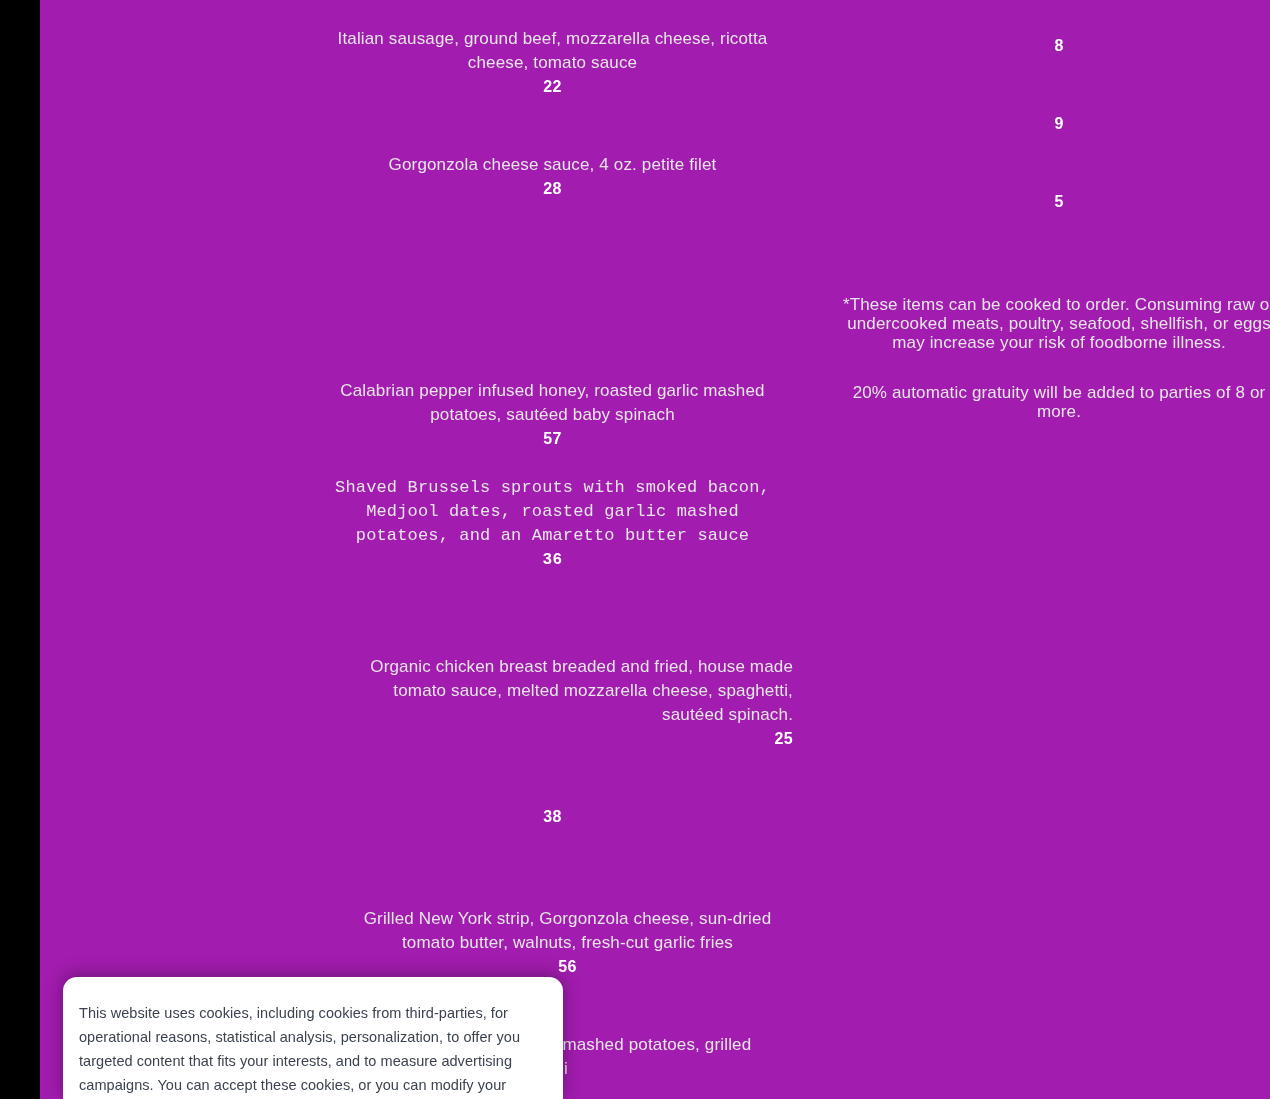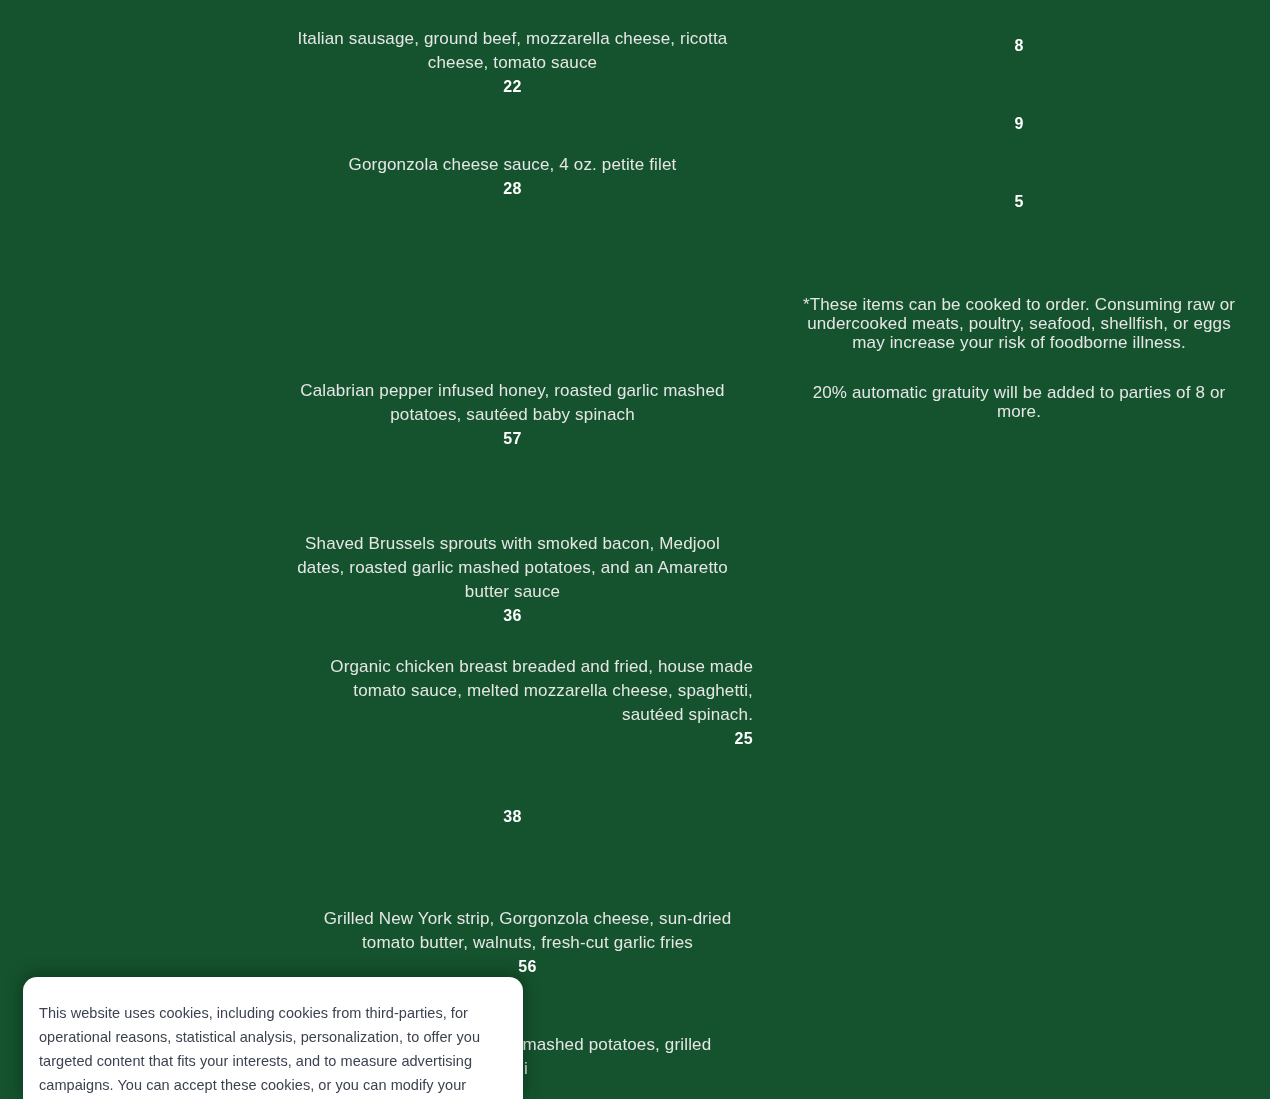--- a/index.html
+++ b/index.html
@@ -14,21 +14,22 @@
     overflow: hidden;
     font-family: "Liberation Sans", sans-serif;
     color: #e8e8e8;
     -webkit-font-smoothing: antialiased;
   }
 
   
   .page {
     position: absolute;
     inset: 0;
-    background: #14532d;
+    background: #a21caf;
+    margin-left: 40px;
   }
 
   
   .menu-column {
     position: absolute;
     left: 280px;
     top: 0;
     width: 465px;
     text-align: center;
   }
@@ -119,21 +120,21 @@
     <div class="menu-item" style="position:absolute; left:0; top:153px; width:465px;">
       <div class="desc">Gorgonzola cheese sauce, 4 oz. petite filet</div>
       <div class="price">28</div>
     </div>
 
     <div class="menu-item" style="position:absolute; left:0; top:379px; width:465px;">
       <div class="desc">Calabrian pepper infused honey, roasted garlic mashed potatoes, sautéed baby spinach</div>
       <div class="price">57</div>
     </div>
 
-    <div class="menu-item" style="position:absolute; left:0; top:532px; width:465px;">
+    <div class="menu-item" style="position:absolute; left:0; top:476px; width:465px;font-family:Liberation Mono, monospace;">
       <div class="desc">Shaved Brussels sprouts with smoked bacon, Medjool dates, roasted garlic mashed potatoes, and an Amaretto butter sauce</div>
       <div class="price">36</div>
     </div>
 
     <div class="menu-item" style="position:absolute; left:8px; top:655px; width:465px;text-align:right;">
       <div class="desc">Organic chicken breast breaded and fried, house made tomato sauce, melted mozzarella cheese, spaghetti, sautéed spinach.</div>
       <div class="price">25</div>
     </div>
 
     <div class="menu-item" style="position:absolute; left:0; top:805px; width:465px;">

